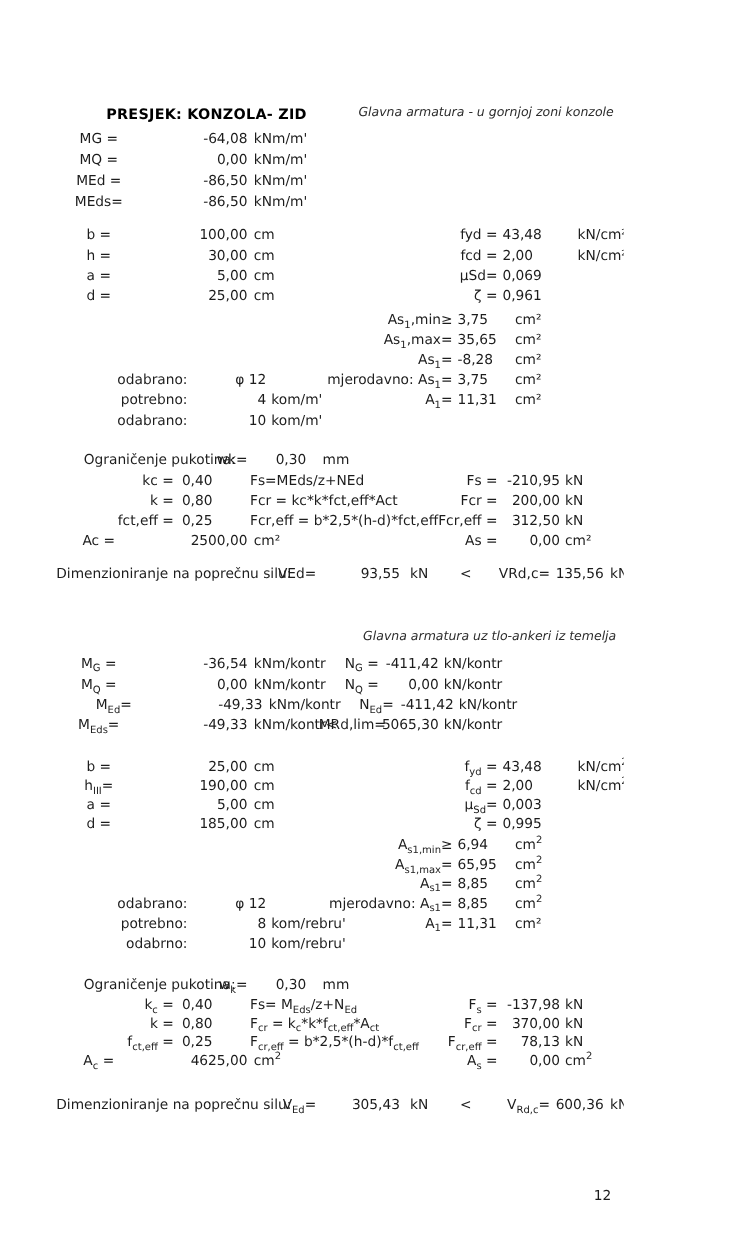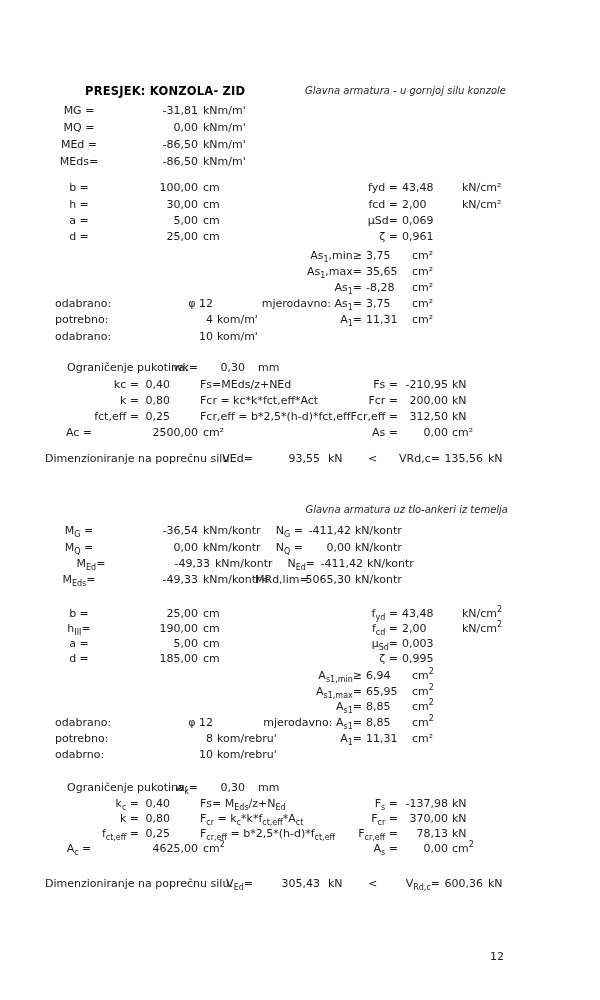--- a/index.html
+++ b/index.html
@@ -3,21 +3,20 @@
 <meta charset="utf-8">
 <style>
   html,body{margin:0;padding:0;background:#ffffff;}
   .page{
     position:relative;
     width:499px;height:1000px;
     background:#ffffff;
     font-family:"DejaVu Sans","Liberation Sans",sans-serif;
     color:#1c1c1c;
     overflow:hidden;
-    padding-left:15px;
   }
   .sec-title{
     position:absolute;
     margin:0;
     font-size:11.5px;font-weight:bold;color:#000;
     white-space:nowrap;letter-spacing:.2px;
   }
   .t1{top:84px;left:85px;}
   .t2{top:503px;left:50px;}
   .sec-note{
@@ -39,21 +38,21 @@
   
   .c-label  {left:30px;width:98px;text-align:center;}
   .c-value  {left:132px;width:66px;text-align:right;}
   .c-unit   {left:203px;}
   .c-rlabel {left:330px;width:68px;text-align:right;}
   .c-rvalue {left:402px;width:56px;}
   .c-runit  {left:462px;}
   .c-mlabel {left:230px;width:132px;text-align:right;}
   .c-mvalue {left:366px;width:42px;}
   .c-munit  {left:412px;}
-  .c-olabel {left:55px;width:95px;text-align:left;}
+  .c-olabel {left:55px;width:95px;text-align:right;}
   .c-onum   {left:155px;width:58px;text-align:right;}
   .c-ounit  {left:217px;}
   .c-formula{left:200px;}
   .c-klabel {left:75px;width:64px;text-align:right;}
   .c-kvalue {left:143px;width:27px;text-align:right;}
   .c-krvalue{left:398px;width:50px;text-align:right;}
   .c-krunit {left:452px;}
   .c-wlabel {left:67px;}
   .c-wsym   {left:160px;width:38px;text-align:right;}
   .c-wval   {left:205px;width:40px;text-align:right;}
@@ -74,25 +73,25 @@
     position:absolute;top:950px;right:10px;
     font-size:11px;color:#1c1c1c;
   }
 </style>
 </head>
 <body>
 
 <div class="page">
 
   <h2 class="sec-title t1">PRESJEK: KONZOLA- ZID</h2>
-  <div class="sec-note n1">Glavna armatura - u gornjoj silu konzole</div>
+  <div class="sec-note n1">Glavna armatura - u gornjoj zoni konzole</div>
   <div class="rows">
       <div class="row" style="top: 104px;">
         <span class="c-label">MG =</span>
-        <span class="c-value">-31,81</span>
+        <span class="c-value">-64,08</span>
         <span class="c-unit">kNm/m'</span>
       </div>
       <div class="row" style="top: 121px;">
         <span class="c-label">MQ =</span>
         <span class="c-value">0,00</span>
         <span class="c-unit">kNm/m'</span>
       </div>
       <div class="row" style="top: 138px;">
         <span class="c-label">MEd =</span>
         <span class="c-value">-86,50</span>

